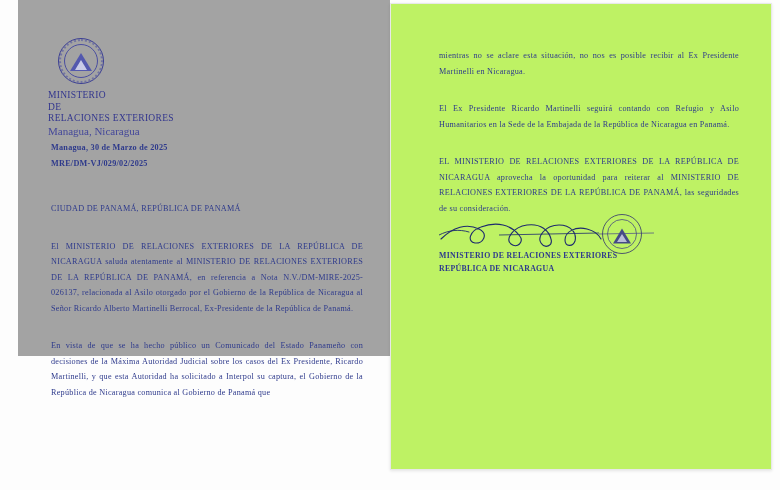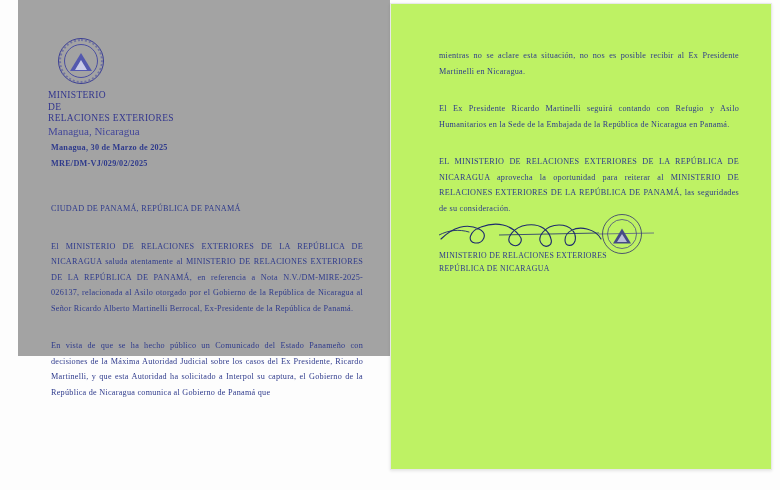--- a/index.html
+++ b/index.html
@@ -146,20 +146,21 @@
     font-size: 8.2px;
     line-height: 15.5px;
     letter-spacing: .25px;
   }
   .sig-area {
     position: absolute;
     left: 48px;
     top: 205px;
     width: 300px;
     height: 90px;
+    font-weight: bold;
   }
   .sig-svg { position: absolute; left: 0; top: 0; }
   .stamp {
     position: absolute;
     left: 163px;
     top: 5px;
     width: 40px;
     height: 40px;
   }
   .stamp .s-outer {

